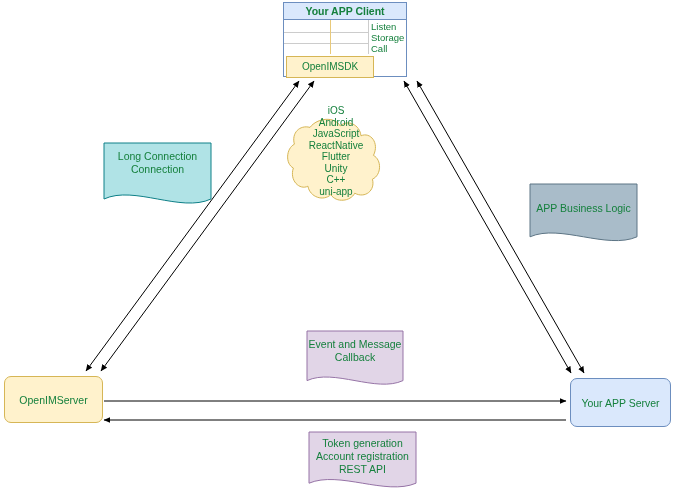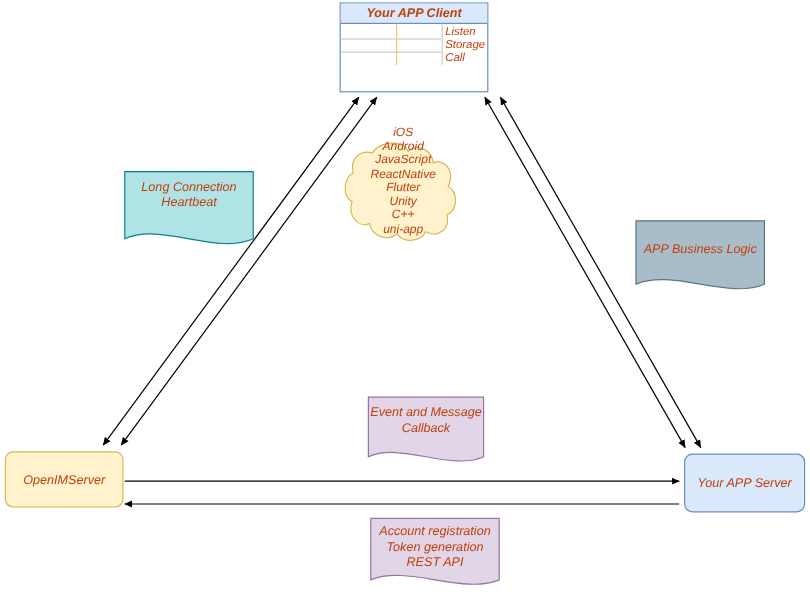--- a/index.html
+++ b/index.html
@@ -1,18 +1,18 @@
 <!DOCTYPE html>
 <html><head>
 <meta charset="utf-8">
 <style>
   html,body{margin:0;padding:0;background:#ffffff;}
   .canvas{
     position:relative;width:675px;height:500px;background:#ffffff;overflow:hidden;
-    font-family:"Liberation Sans",sans-serif;color:#c2410c;font-style:italic;
+    font-family:"Liberation Sans",sans-serif;color:#15803d;
   }
   .arrows{position:absolute;left:0;top:0;width:675px;height:500px;pointer-events:none;}
 
   
   .client-box{position:absolute;left:283px;top:2px;width:124px;height:75px;
     border:1px solid #6c8ebf;background:#fff;box-sizing:border-box;}
   .client-header{height:16px;line-height:16px;background:#dae8fc;border-bottom:1px solid #6c8ebf;
     font-weight:bold;font-size:10.5px;text-align:center;}
   .client-body{position:relative;height:41px;}
   .client-rows{position:absolute;left:87px;top:1px;font-size:9.5px;line-height:11px;white-space:nowrap;}
@@ -69,20 +69,21 @@
     <div class="client-body">
       <div class="gline h1"></div>
       <div class="gline h2"></div>
       <div class="gline v1"></div>
       <div class="gline v2"></div>
       <div class="client-rows">
         <div>Listen</div>
         <div>Storage</div>
         <div>Call</div>
       </div>
+      <div class="sdk-box">OpenIMSDK</div>
     </div>
   </div>
 
   <div class="cloud">
     <svg viewBox="0 0 200 160" preserveAspectRatio="none">
       <path class="cloud-path" vector-effect="non-scaling-stroke" d="M 50 42 C 30 38 14 50 20 66 C 4 72 2 94 18 100 C 10 118 30 132 46 126 C 50 142 76 148 90 138 C 100 150 128 148 136 136 C 156 144 176 132 170 116 C 188 110 188 88 172 82 C 184 64 166 48 148 54 C 146 38 122 30 108 40 C 98 26 64 28 50 42 Z"></path>
     </svg>
     <div class="cloud-text">
       <div>iOS</div>
       <div>Android</div>
@@ -94,21 +95,21 @@
       <div>uni-app</div>
     </div>
   </div>
 
   <div class="callout" style="left:88px;top:143px;width:107px;height:70px">
     <svg viewBox="0 0 100 60" preserveAspectRatio="none">
       <path class="p-teal" vector-effect="non-scaling-stroke" d="M0,0 H100 V48 C 72,60 28,36 0,48 Z"></path>
     </svg>
     <div class="callout-text" style="top:7px">
       <div>Long Connection</div>
-      <div>Heartbeat</div>
+      <div>Connection</div>
     </div>
   </div>
 
   <div class="callout" style="left:514px;top:184px;width:107px;height:66px">
     <svg viewBox="0 0 100 60" preserveAspectRatio="none">
       <path class="p-gray" vector-effect="non-scaling-stroke" d="M0,0 H100 V48 C 72,60 28,36 0,48 Z"></path>
     </svg>
     <div class="callout-text" style="top:18px">
       <div>APP Business Logic</div>
     </div>
@@ -122,22 +123,22 @@
       <div>Event and Message</div>
       <div>Callback</div>
     </div>
   </div>
 
   <div class="callout" style="left:293px;top:432px;width:107px;height:64px">
     <svg viewBox="0 0 100 60" preserveAspectRatio="none">
       <path class="p-purple" vector-effect="non-scaling-stroke" d="M0,0 H100 V48 C 72,60 28,36 0,48 Z"></path>
     </svg>
     <div class="callout-text" style="top:5px">
+      <div>Token generation</div>
       <div>Account registration</div>
-      <div>Token generation</div>
       <div>REST API</div>
     </div>
   </div>
 
   <div class="node node-appserver">Your APP Server</div>
   <div class="node node-openim">OpenIMServer</div>
 
 </div>
 
 </body></html>

